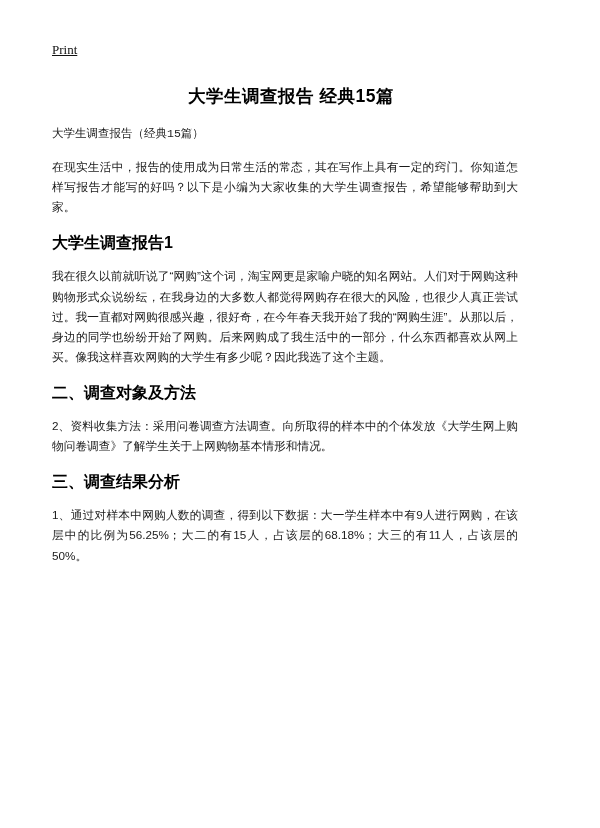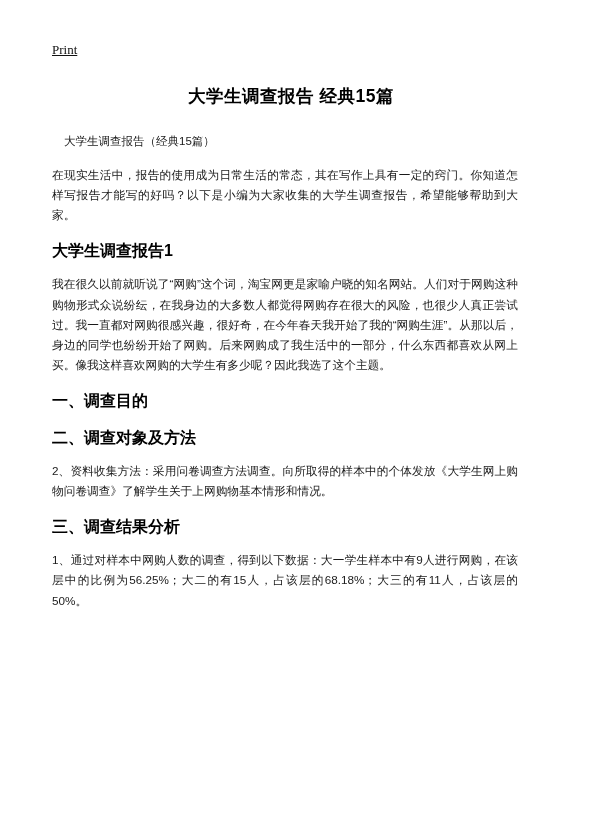--- a/index.html
+++ b/index.html
@@ -28,27 +28,28 @@
     color: #111111;
     margin: 0 0 22px 0;
     display: inline-block;
     cursor: pointer;
   }
   .doc-title {
     text-align: center;
     font-size: 17.5px;
     font-weight: bold;
     letter-spacing: 0.5px;
-    margin: 4px 0 26px 0;
+    margin: 4px 0 18px 0;
     color: #000000;
   }
   .subtitle {
     font-size: 11.5px;
-    margin: 0 0 16px 12px;
+    margin: 0 0 16px 0;
     color: #1a1a1a;
+    font-family: Liberation Mono, monospace;
   }
   p.body {
     font-size: 11.7px;
     line-height: 1.72;
     margin: 0 12px 14px 0;
     text-align: justify;
     color: #1a1a1a;
   }
   h2.section {
     font-size: 16px;
@@ -69,21 +70,20 @@
 
   <h1 class="doc-title">大学生调查报告 经典15篇</h1>
 
   <p class="subtitle">大学生调查报告（经典15篇）</p>
 
   <p class="body">在现实生活中，报告的使用成为日常生活的常态，其在写作上具有一定的窍门。你知道怎样写报告才能写的好吗？以下是小编为大家收集的大学生调查报告，希望能够帮助到大家。</p>
 
   <h2 class="section">大学生调查报告1</h2>
   <p class="body">我在很久以前就听说了“网购”这个词，淘宝网更是家喻户晓的知名网站。人们对于网购这种购物形式众说纷纭，在我身边的大多数人都觉得网购存在很大的风险，也很少人真正尝试过。我一直都对网购很感兴趣，很好奇，在今年春天我开始了我的“网购生涯”。从那以后，身边的同学也纷纷开始了网购。后来网购成了我生活中的一部分，什么东西都喜欢从网上买。像我这样喜欢网购的大学生有多少呢？因此我选了这个主题。</p>
 
-  <h2 class="section">一、调查目的</h2>
 
   <h2 class="section">二、调查对象及方法</h2>
   <p class="body">2、资料收集方法：采用问卷调查方法调查。向所取得的样本中的个体发放《大学生网上购物问卷调查》了解学生关于上网购物基本情形和情况。</p>
 
   <h2 class="section">三、调查结果分析</h2>
   <p class="body">1、通过对样本中网购人数的调查，得到以下数据：大一学生样本中有9人进行网购，在该层中的比例为56.25%；大二的有15人，占该层的68.18%；大三的有11人，占该层的50%。</p>
 
 </div>
 
 </body></html>

